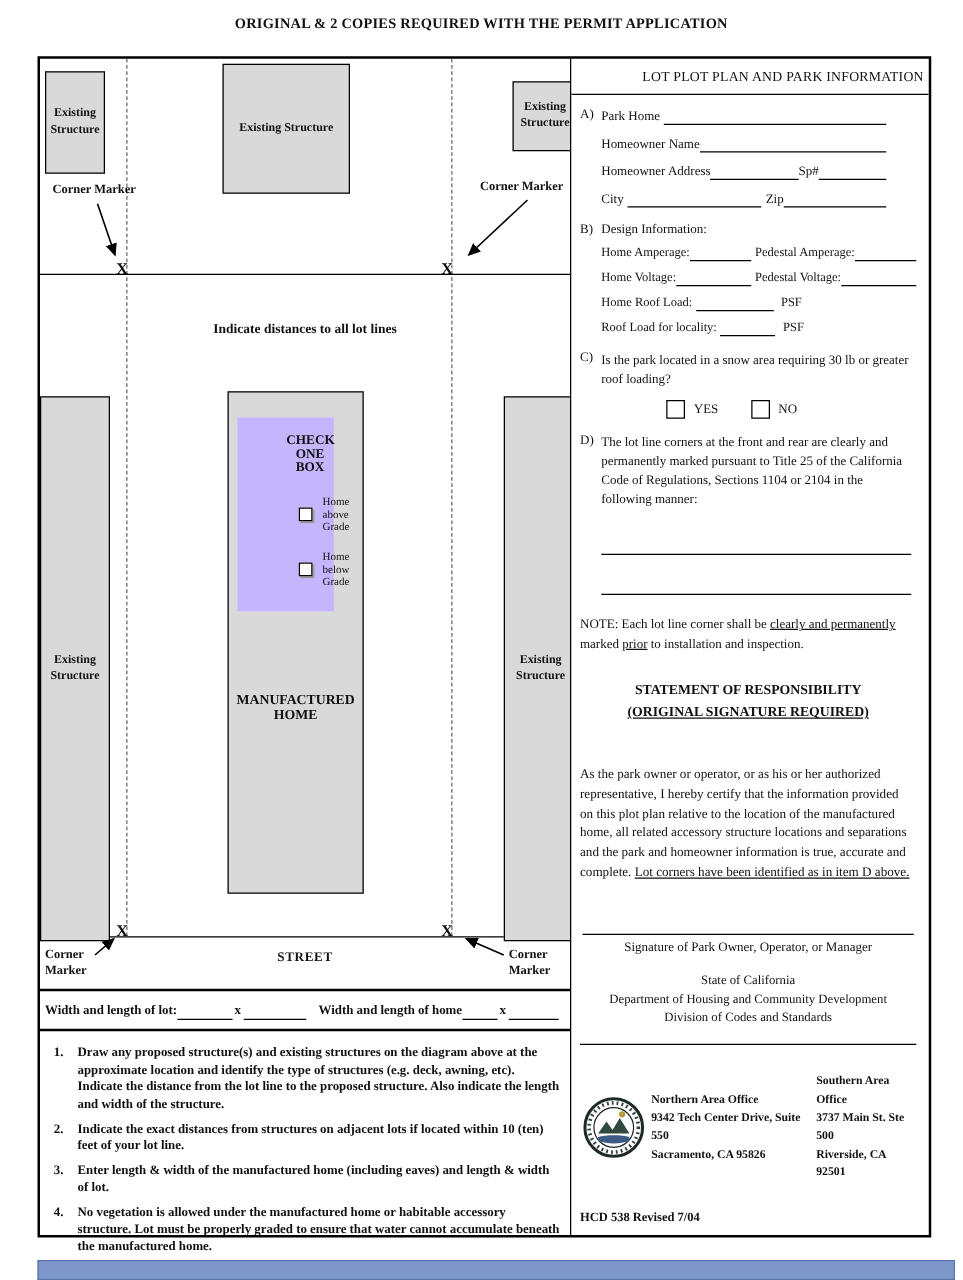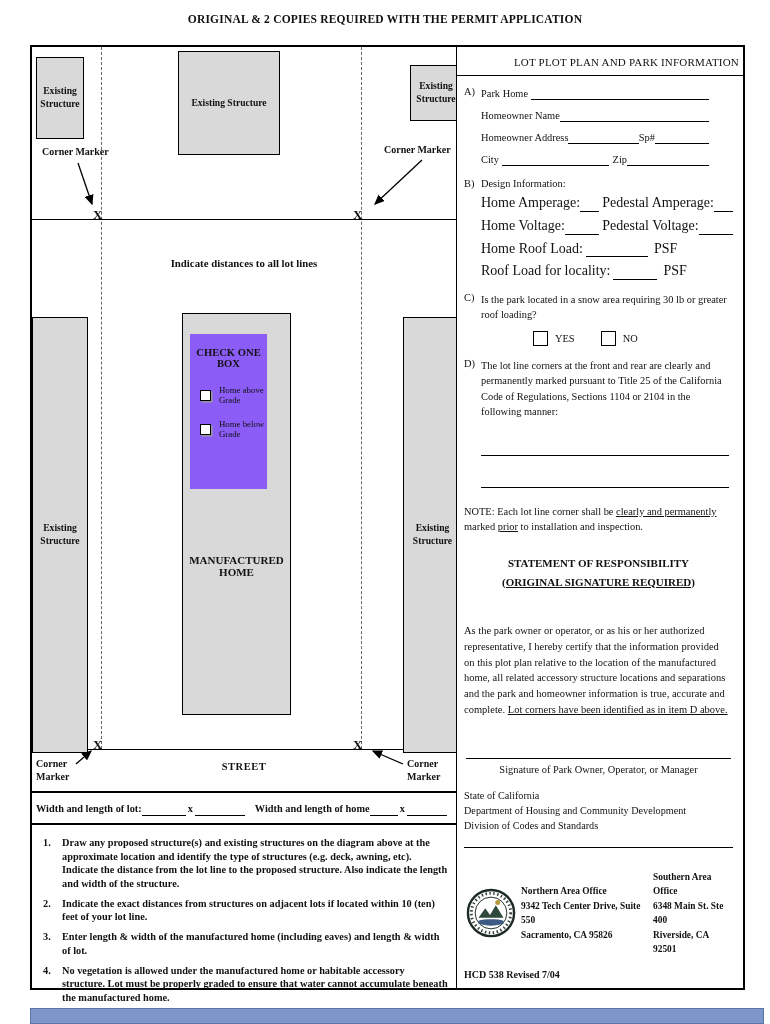--- a/index.html
+++ b/index.html
@@ -15,21 +15,21 @@
   
   .diagram { position:relative; height:744px; flex:none; overflow:hidden; }
   .dash-v { position:absolute; top:0; height:702px; width:0; border-left:1px dashed #666; z-index:1; }
   .lot-line { position:absolute; left:0; right:0; height:0; border-top:1.2px solid #000; z-index:1; }
   .struct-box { position:absolute; background:#d9d9d9; border:1.2px solid #000; display:flex; align-items:center; justify-content:center; text-align:center; font-weight:bold; font-size:9.6px; line-height:1.35; z-index:2; padding:2px; }
   .x-mark { position:absolute; z-index:3; font-weight:bold; font-size:13px; }
   .corner-label { position:absolute; z-index:3; font-weight:bold; font-size:10px; line-height:1.25; }
   .indicate-label { position:absolute; top:210px; left:0; right:0; text-align:center; font-weight:bold; font-size:10.8px; z-index:2; }
   .street-label { position:absolute; top:714px; left:0; right:0; text-align:center; font-weight:bold; font-size:10.5px; letter-spacing:.5px; z-index:2; }
   .mh-box { position:absolute; left:150px; top:266px; width:107px; height:400px; background:#d9d9d9; border:1.2px solid #000; z-index:2; }
-  .check-panel { position:absolute; left:7px; right:23px; top:20px; height:142px; background:#8b5cf6; padding-top:13px; }
+  .check-panel { position:absolute; left:7px; right:23px; top:20px; height:142px; background:#c4b5fd; padding-top:13px;padding-left:39px; }
   .check-title { text-align:center; font-weight:bold; font-size:10.6px; margin-bottom:16px; }
   .check-row { display:flex; align-items:center; gap:8px; padding-left:10px; margin-bottom:14px; font-size:8.8px; }
   .checkbox-sm { width:9px; height:9px; border:1px solid #000; box-shadow:1.5px 1.5px 0 #999; background:#fff; flex:none; cursor:pointer; }
   .mh-label { position:absolute; left:0; right:0; top:240px; text-align:center; font-weight:bold; font-size:11px; }
   .arrows { position:absolute; left:0; top:0; z-index:3; pointer-events:none; }
 
   
   .dims-row { flex:none; border-top:2px solid #000; border-bottom:2px solid #000; height:30px; display:flex; align-items:center; font-weight:bold; font-size:10.3px; padding:0 3px 0 4px; white-space:nowrap; }
   .dims-row .dfill { border-bottom:1.2px solid #000; height:12px; align-self:flex-end; margin-bottom:7px; flex:none; }
   .xsep { margin:0 2px; }
@@ -43,33 +43,33 @@
   
   .panel-title { flex:none; text-align:right; font-weight:normal; font-size:11px; padding:9px 4px 7px; border-bottom:1.5px solid #000; letter-spacing:.2px; }
   .panel-body { flex:1; display:flex; flex-direction:column; padding:10px 10px 0 7px; }
   .section { display:flex; }
   .sec-label { width:17px; flex:none; }
   .sec-content { flex:1; min-width:0; }
   .frow { display:flex; align-items:flex-end; margin-bottom:8px; line-height:1.2; }
   .fill { border-bottom:1px solid #000; height:13px; flex:none; }
   .grow { flex:1; }
   .sec-a .sec-content { padding-right:24px; }
-  .sec-b .frow { font-size:14px; margin-bottom:6px; }
+  .sec-b .frow { font-size:10px; margin-bottom:6px; }
   .sec-b .heading { margin-bottom:6px; }
   .cb-row { display:flex; align-items:center; margin-top:9px; padding-left:52px;text-align:center; }
   .checkbox { width:13px; height:13px; border:1.2px solid #000; background:#fff; flex:none; margin-right:7px; cursor:pointer; }
   .cb-gap { width:26px; }
   .d-blank { border-bottom:1px solid #000; margin-right:4px; }
   .note-para { margin-top:16px; line-height:1.45; padding-right:3px; }
   .u { text-decoration:underline; }
   .stmt-head { text-align:center; font-weight:bold; font-size:11px; line-height:1.7; margin-top:20px; }
   .stmt-body { margin-top:32px; line-height:1.5; font-size:10.5px; padding-right:2px; }
   .sig-line { border-bottom:1px solid #000; margin:40px 2px 0 2px; }
   .sig-caption { text-align:center; margin-top:5px; }
-  .agency { text-align:left; margin-top:13px; line-height:1.5; font-size:10.2px; }
+  .agency { text-align:center; margin-top:13px; line-height:1.5; font-size:10.2px; }
   .divider { border-top:1px solid #000; margin-top:13px; }
   .offices { display:flex; align-items:center; padding:22px 2px 0 2px; }
   .office-col { font-weight:bold; font-size:9.4px; line-height:1.55; }
   .office-north { width:132px; margin-left:5px; }
   .office-south { flex:1; }
   .panel-footer { margin-top:auto; text-align:left; font-weight:bold; font-size:10px; padding:6px 4px 8px 0; }
 
   .bottom-bar { position:absolute; left:30px; top:1008px; width:732px; height:14px; background:#7e96c9; border:1px solid #5a74ad; cursor:pointer; }
 </style>
 </head>
@@ -300,21 +300,21 @@
           <path d="M13 34 C19 32 33 32 39 34 L39 37 C31 40 21 40 13 37 Z" fill="#3c5a83"></path>
           <circle cx="33" cy="15" r="2.6" fill="#b89a3e"></circle>
         </svg>
         <div class="office-col office-north">
           <div>Northern Area Office</div>
           <div>9342 Tech Center Drive, Suite 550</div>
           <div>Sacramento, CA 95826</div>
         </div>
         <div class="office-col office-south">
           <div>Southern Area Office</div>
-          <div>6348 Main St. Ste 400</div>
+          <div>3737 Main St. Ste 500</div>
           <div>Riverside, CA  92501</div>
         </div>
       </div>
 
       <div class="panel-footer">HCD 538 Revised 7/04</div>
     </div>
   </div>
 </div>
 
 <div class="bottom-bar"></div>

